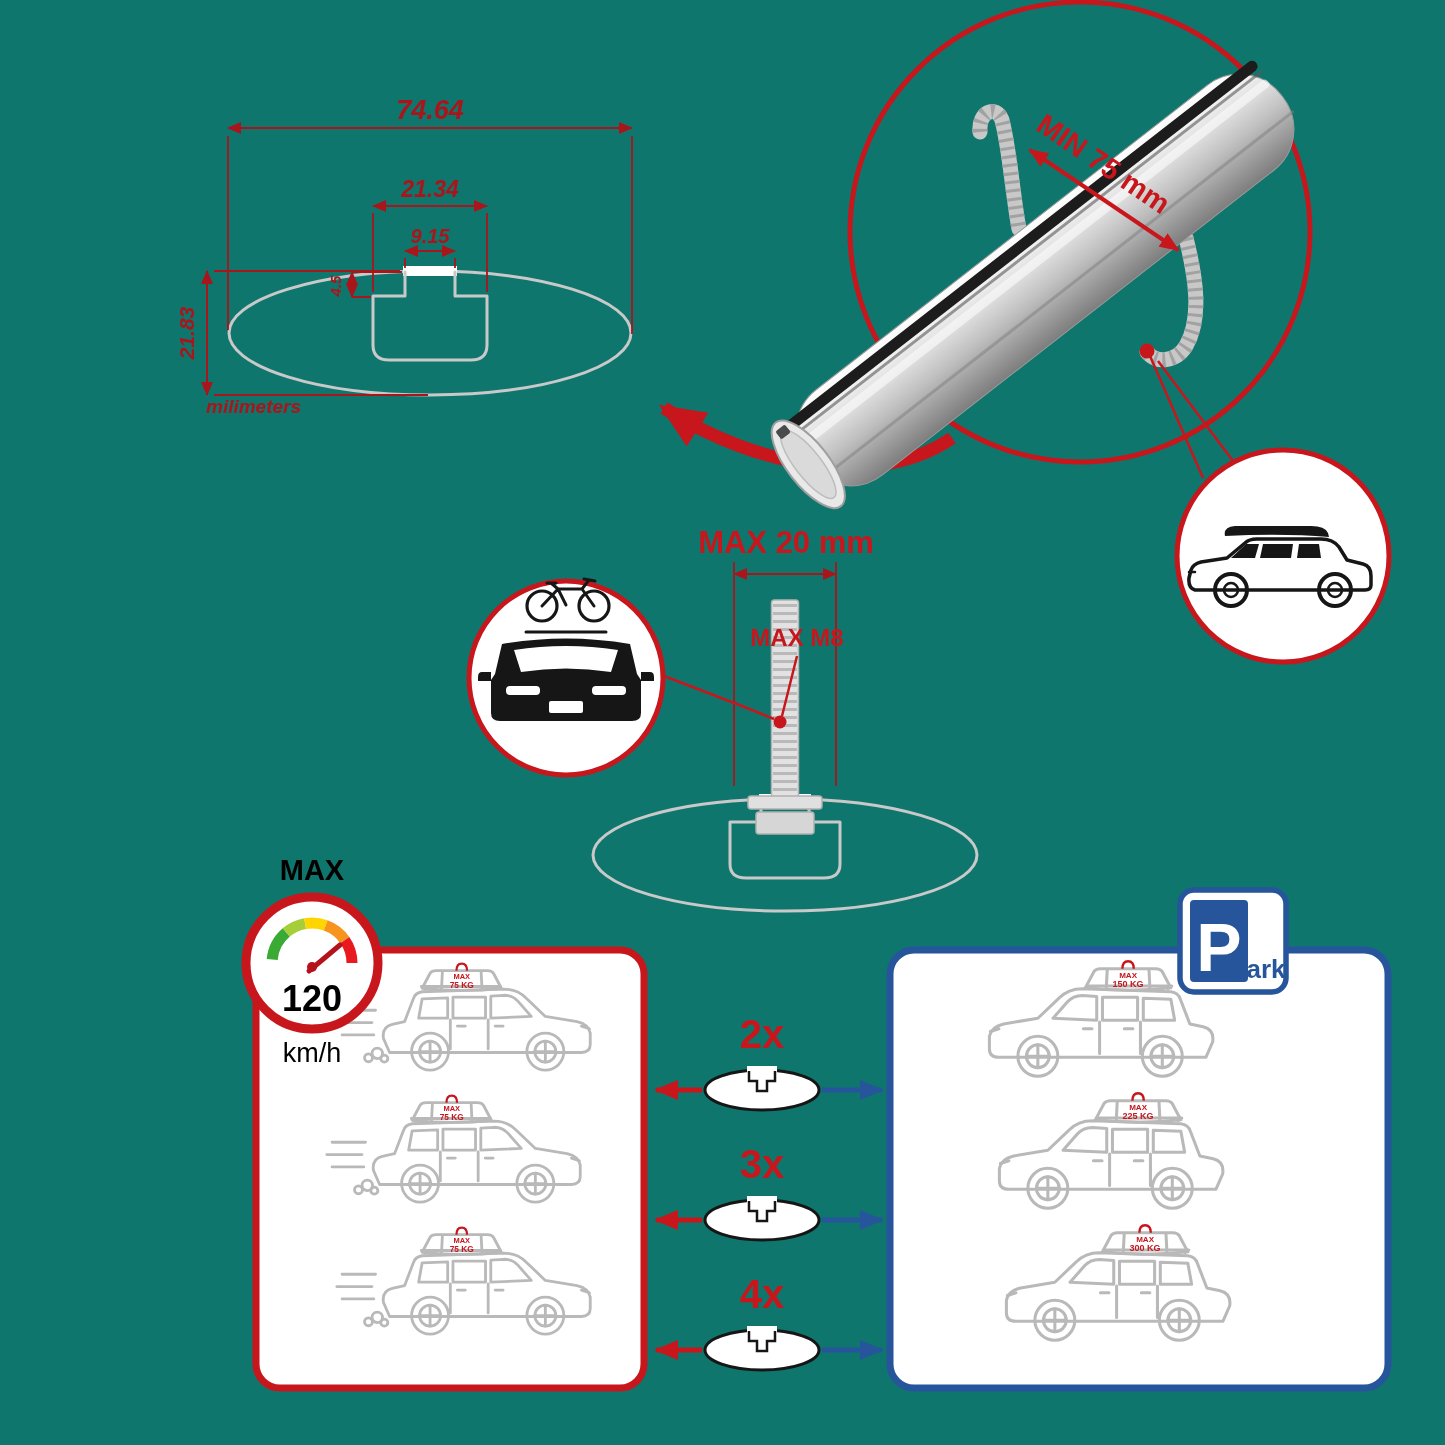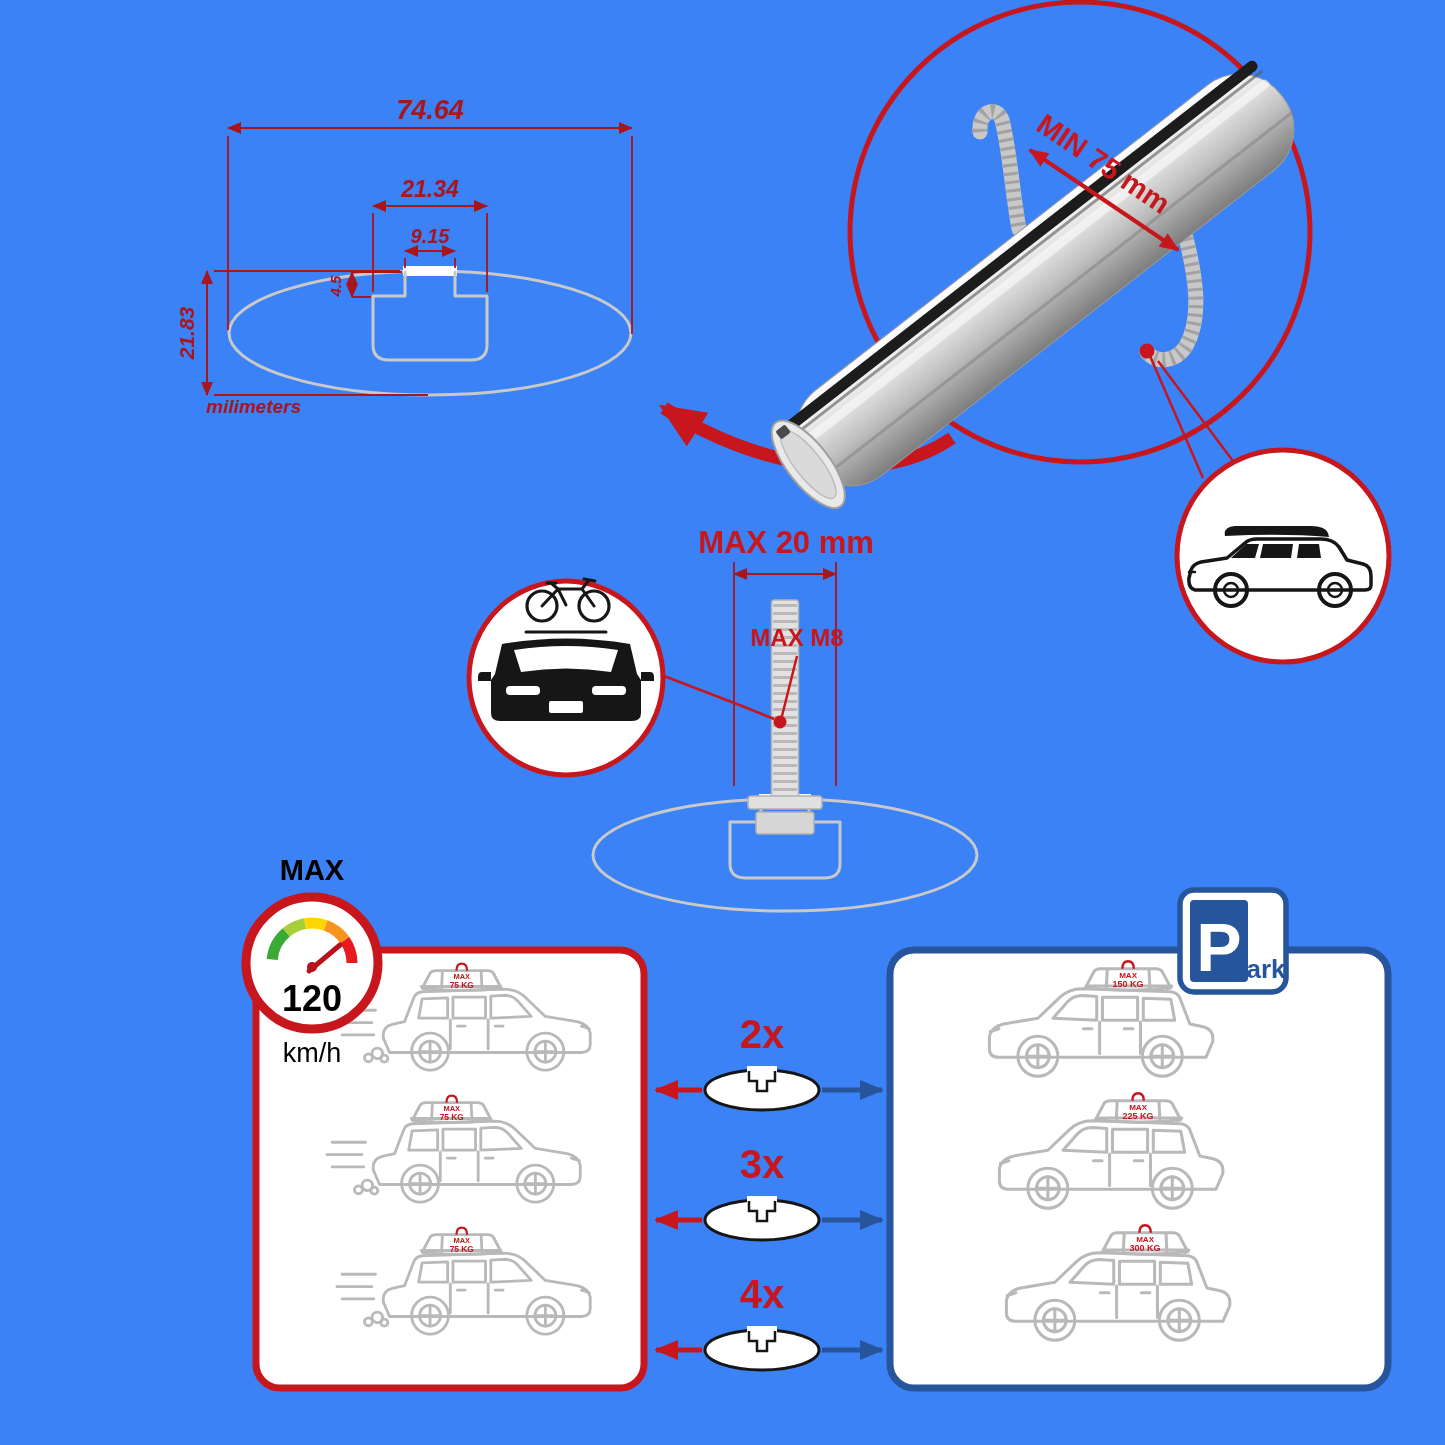--- a/index.html
+++ b/index.html
@@ -1,17 +1,17 @@
 <!DOCTYPE html>
 <html><head>
 <meta charset="utf-8">
 <style>
   * { margin:0; padding:0; box-sizing:border-box; }
   html,body { background:#ffffff; font-family:"Liberation Sans", sans-serif; }
-  .canvas { position:relative; width:1445px; height:1445px; background:#3b82f6; overflow:hidden; }
+  .canvas { position:relative; width:1445px; height:1445px; background:#0f766e; overflow:hidden; }
   svg text { font-family:"Liberation Sans", sans-serif; }
   .grey  { stroke:#c9c9c9; stroke-width:3; fill:none; stroke-linecap:round; stroke-linejoin:round; }
   .art   { stroke:#b9b9b9; stroke-width:3.2; fill:none; stroke-linecap:round; stroke-linejoin:round; }
   .blk   { stroke:#161616; fill:none; stroke-linecap:round; stroke-linejoin:round; }
   .dim   { stroke:#a8161c; stroke-width:1.8; fill:none; }
   .dimm  { stroke:#a8161c; stroke-width:2; fill:none; }
   .dim-t { fill:#a8161c; font-style:italic; font-weight:600; }
   .redt  { fill:#c8161d; font-weight:bold; }
   .bagt  { fill:#c8161d; font-weight:bold; text-anchor:middle; }
   .bag-max  { font-size:8.5px; }

